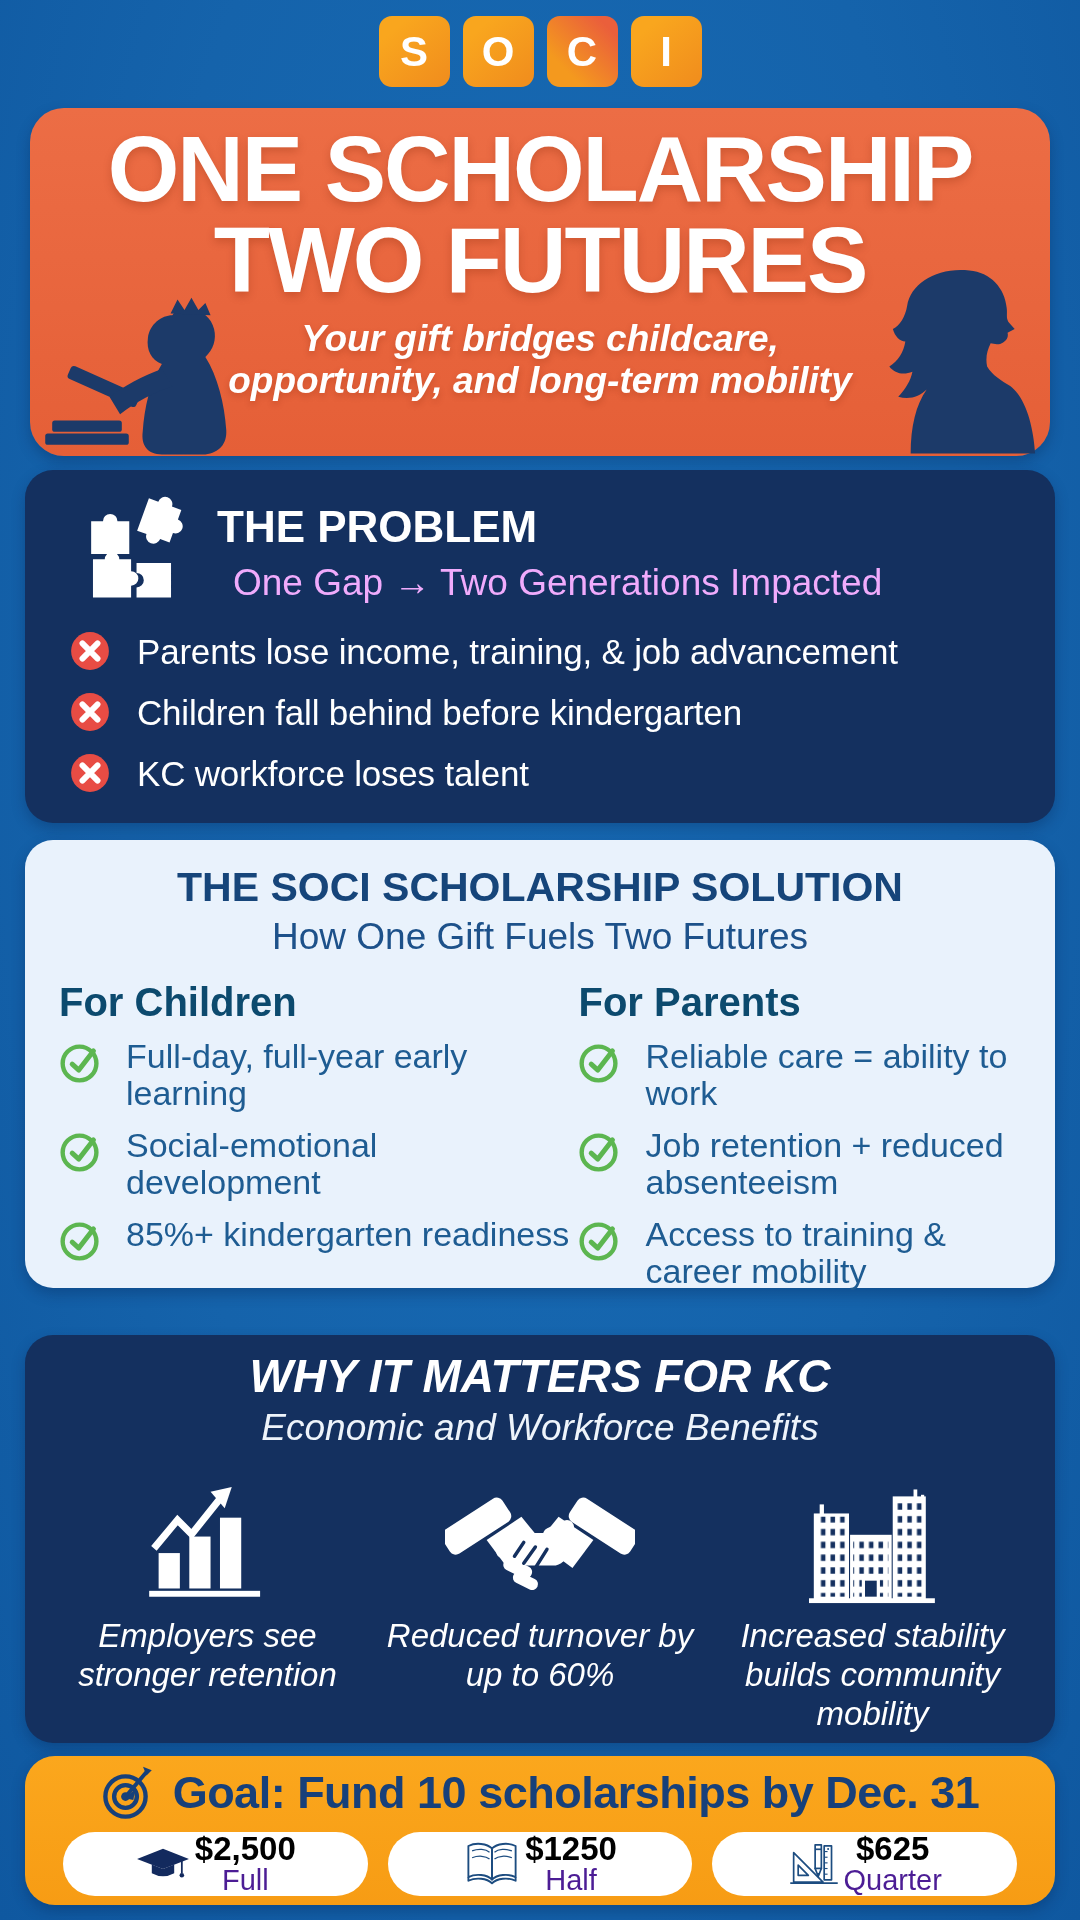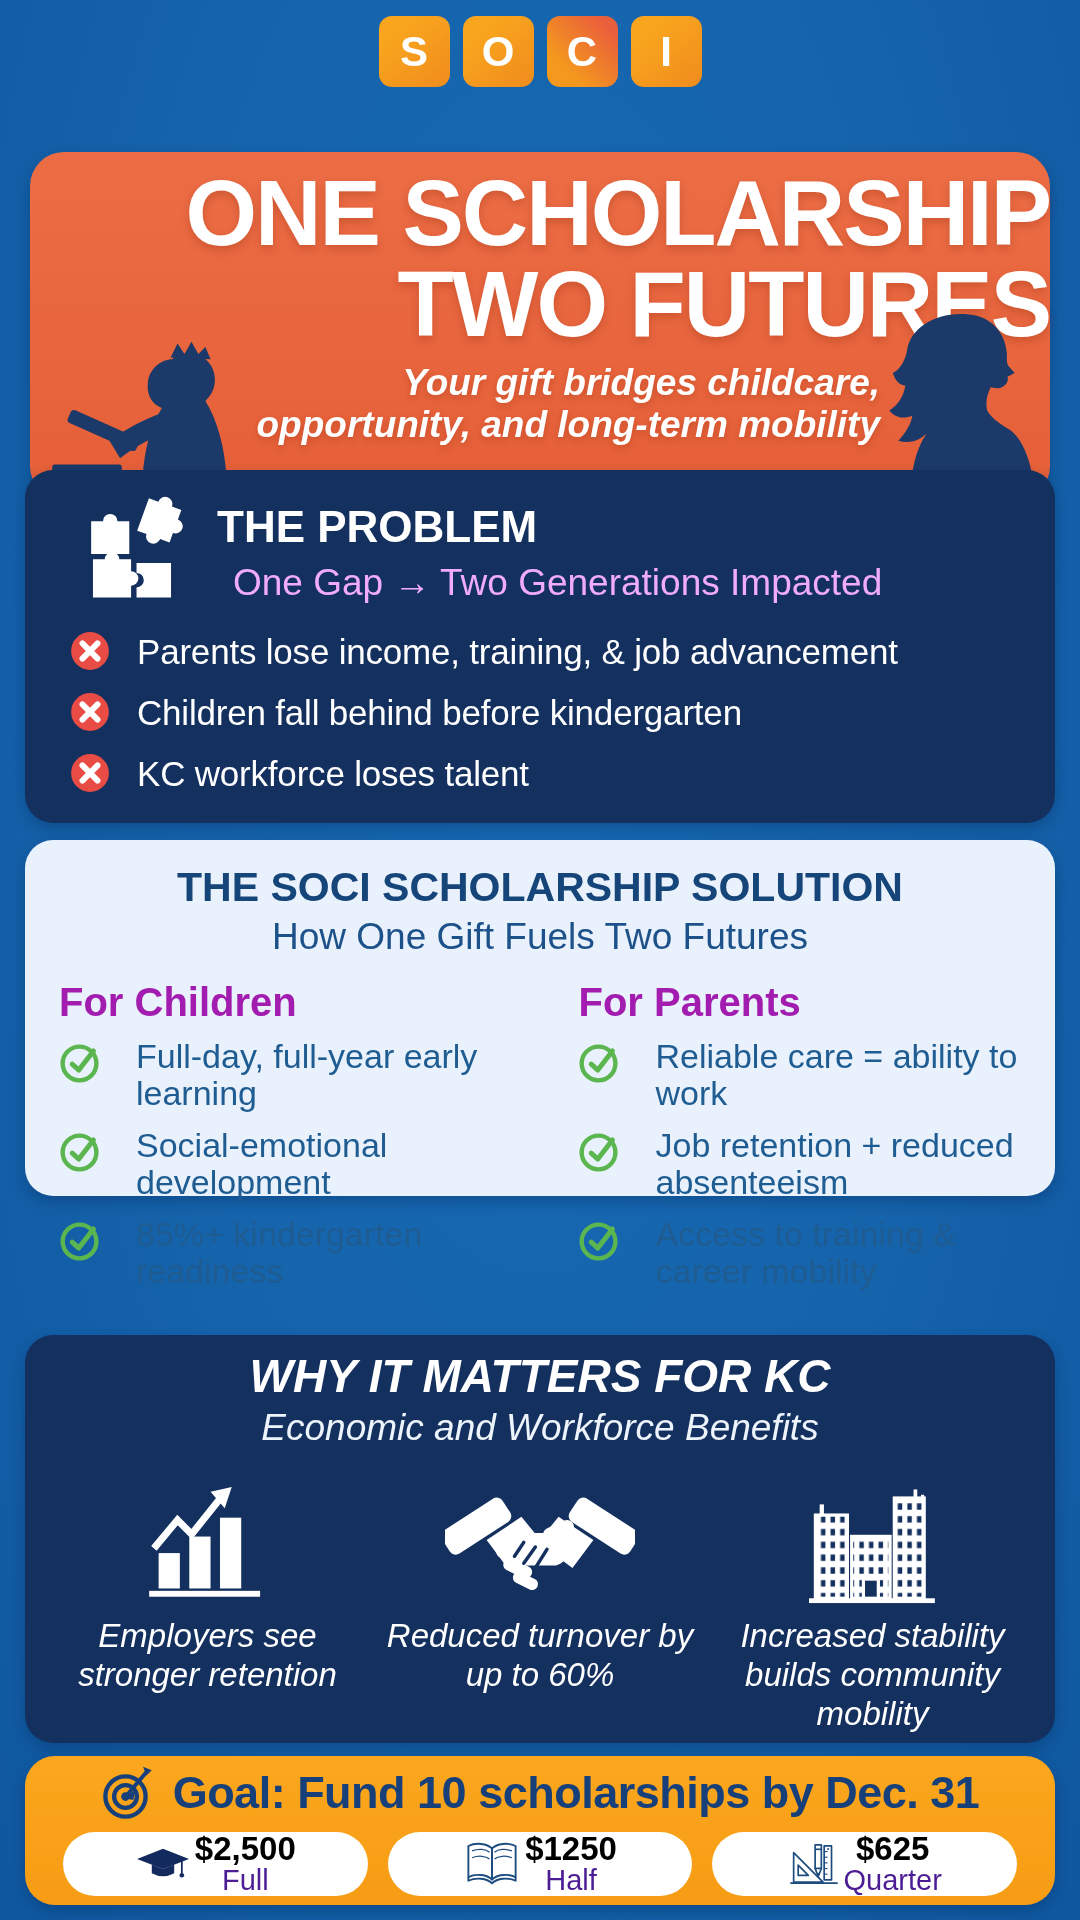--- a/index.html
+++ b/index.html
@@ -10,48 +10,48 @@
 
   
   .logo-row{position:absolute;top:16px;left:0;right:0;display:flex;justify-content:center;gap:13px;}
   .tile{width:71px;height:71px;border-radius:13px;display:flex;align-items:center;justify-content:center;
         font-size:42px;font-weight:700;color:#fff;
         background:linear-gradient(140deg,#f9a61e 20%,#f18f1d 90%);}
   .tile.tile-c{background:linear-gradient(45deg,#f4991e 25%,#ea5f3b 85%);}
 
   
   .hero{left:30px;top:108px;width:1020px;height:348px;border-radius:34px;
-        background:linear-gradient(180deg,#ec6d45,#e55f37);text-align:right;color:#fff;margin-top:44px;}
+        background:linear-gradient(180deg,#ec6d45,#e55f37);text-align:center;color:#fff;}
   .hero-title{margin-top:16px;font-size:92px;line-height:.99;font-weight:700;letter-spacing:-2px;
         text-shadow:0 4px 8px rgba(120,30,0,.25);}
   .hero-sub{margin:12px auto 0;max-width:680px;font-size:37px;line-height:1.12;font-style:italic;font-weight:700;
         text-shadow:0 3px 6px rgba(120,30,0,.25);}
   .boy{position:absolute;left:10px;top:188px;width:235px;}
   .girl{position:absolute;right:6px;top:150px;width:160px;}
 
   
   .problem{left:25px;top:470px;width:1030px;height:353px;background:#14305f;color:#fff;}
   .puzzle{position:absolute;left:48px;top:24px;width:118px;}
   .problem-head{margin:32px 30px 0 192px;}
   .problem-title{font-size:44px;font-weight:700;}
   .problem-subtitle{font-size:37px;font-weight:400;margin-top:10px;color:#f0abfc;margin-left:16px;}
   .problem-list{margin-top:26px;padding:0 34px 0 44px;}
   .p-row{display:flex;align-items:flex-end;gap:26px;margin-bottom:19px;}
   .p-row svg{flex:0 0 auto;}
   .p-text{font-size:35px;letter-spacing:-.2px;}
 
   
-  .solution{left:25px;top:840px;width:1030px;height:356px;background:#e9f2fc;color:#1e5c92;}
+  .solution{left:25px;top:840px;width:1030px;height:448px;background:#e9f2fc;color:#1e5c92;}
   .sol-title{padding-top:24px;text-align:center;font-size:41px;font-weight:700;color:#16457a;}
   .sol-sub{text-align:center;font-size:37px;margin-top:5px;color:#1d518a;}
   .cols{display:flex;margin-top:22px;padding:0 34px;}
   .col-children{width:54%;}
   .col-parents{width:46%;}
-  .col-title{font-size:40px;font-weight:700;color:#a21caf;margin-bottom:13px;}
-  .s-row{display:flex;align-items:flex-start;gap:33px;margin-bottom:14px;}
+  .col-title{font-size:40px;font-weight:700;color:#0c4a6e;margin-bottom:13px;}
+  .s-row{display:flex;align-items:flex-start;gap:23px;margin-bottom:14px;}
   .s-row svg{flex:0 0 auto;margin-top:2px;overflow:visible;}
   .s-text{font-size:34px;line-height:1.1;}
 
   
   .why{left:25px;top:1335px;width:1030px;height:408px;background:#14305f;color:#fff;text-align:center;font-style:italic;}
   .why-title{padding-top:14px;font-size:46px;font-weight:700;}
   .why-sub{font-size:37px;font-weight:400;margin-top:4px;color:#eef4fb;}
   .benefits{display:flex;justify-content:space-between;margin-top:14px;padding:0 26px;}
   .benefit{width:32%;display:flex;flex-direction:column;align-items:center;}
   .icon-box{height:142px;display:flex;align-items:flex-end;justify-content:center;}

